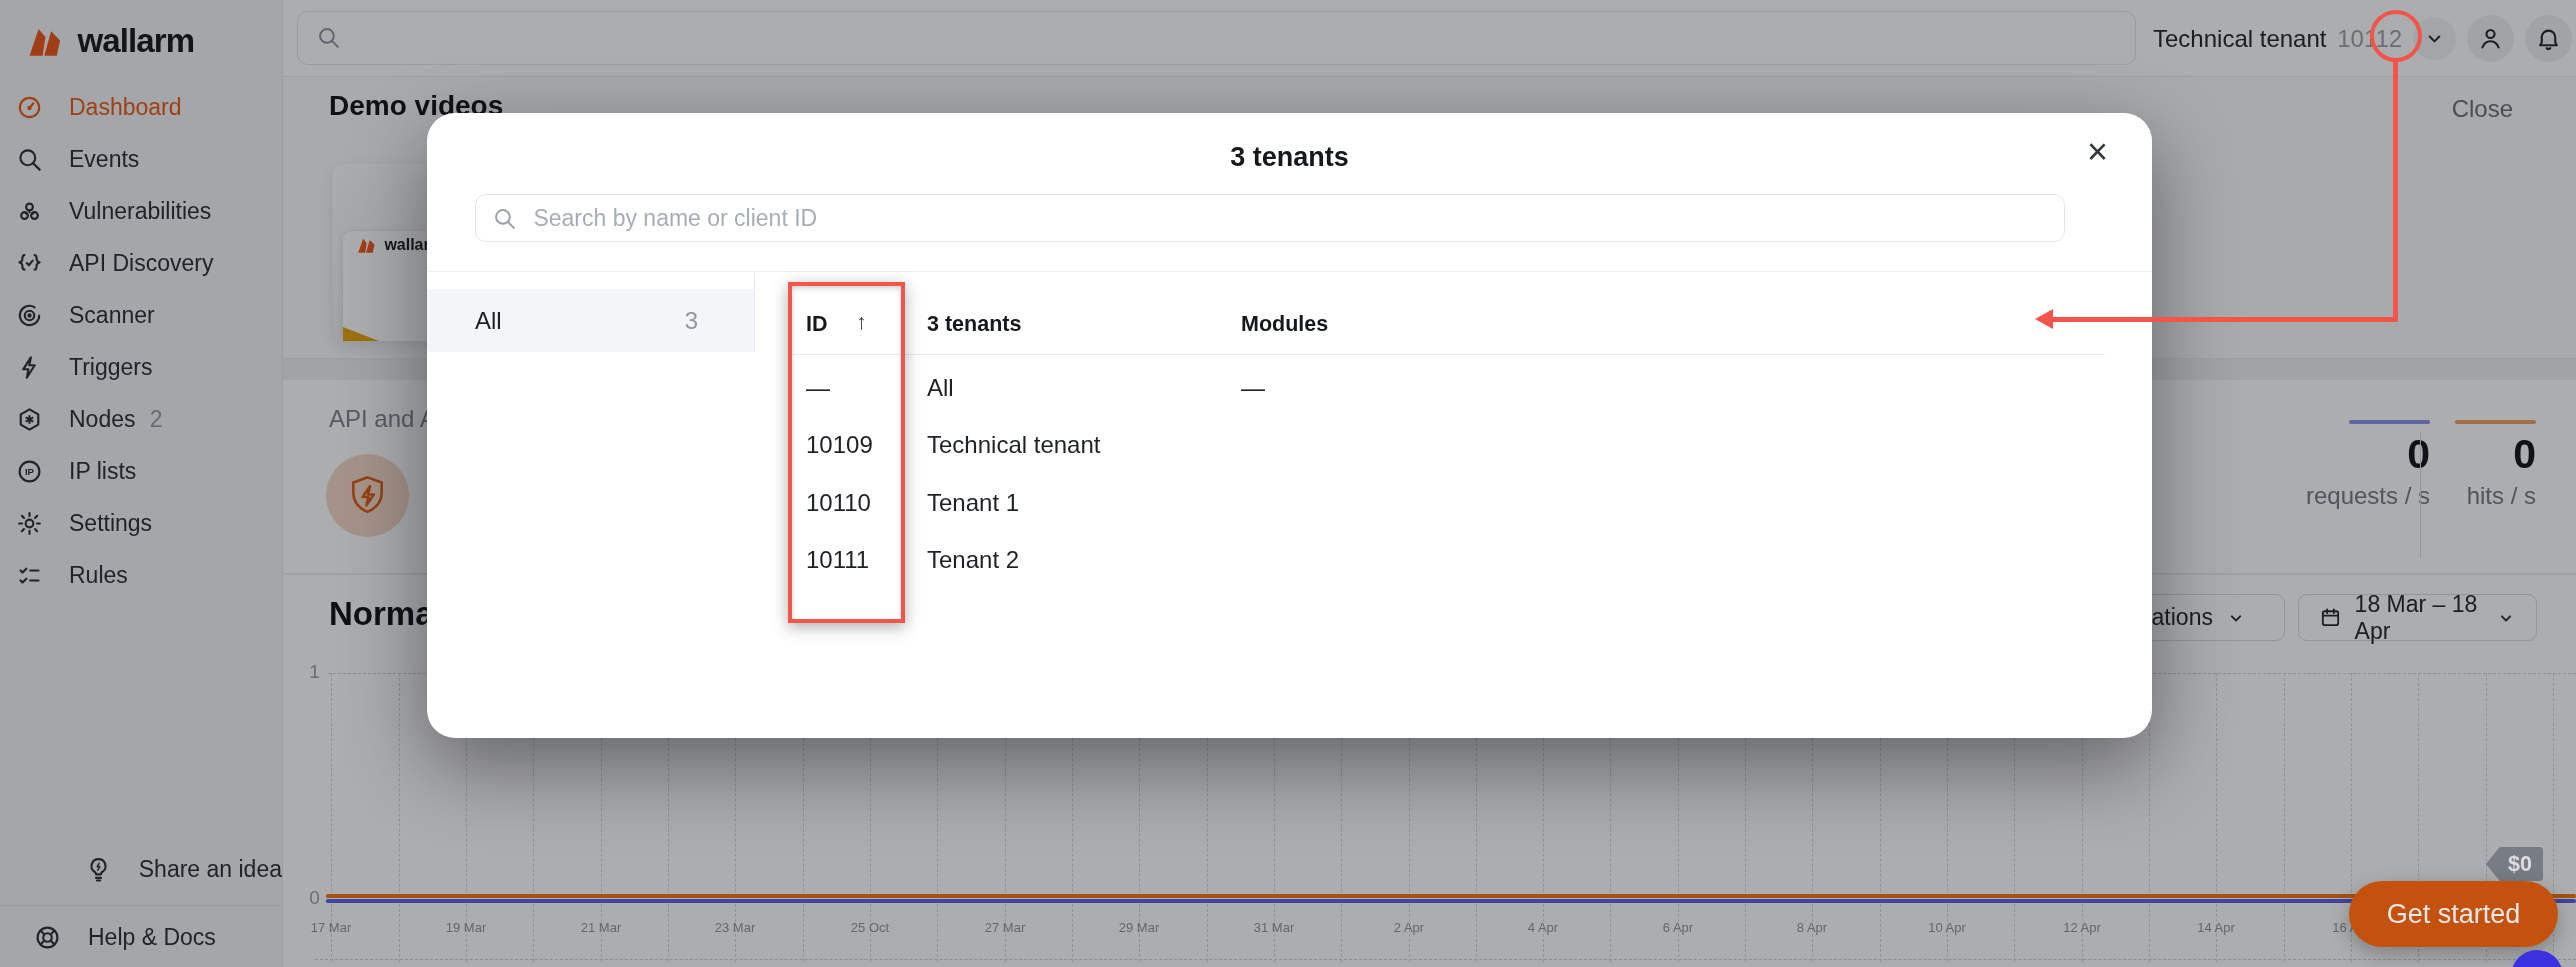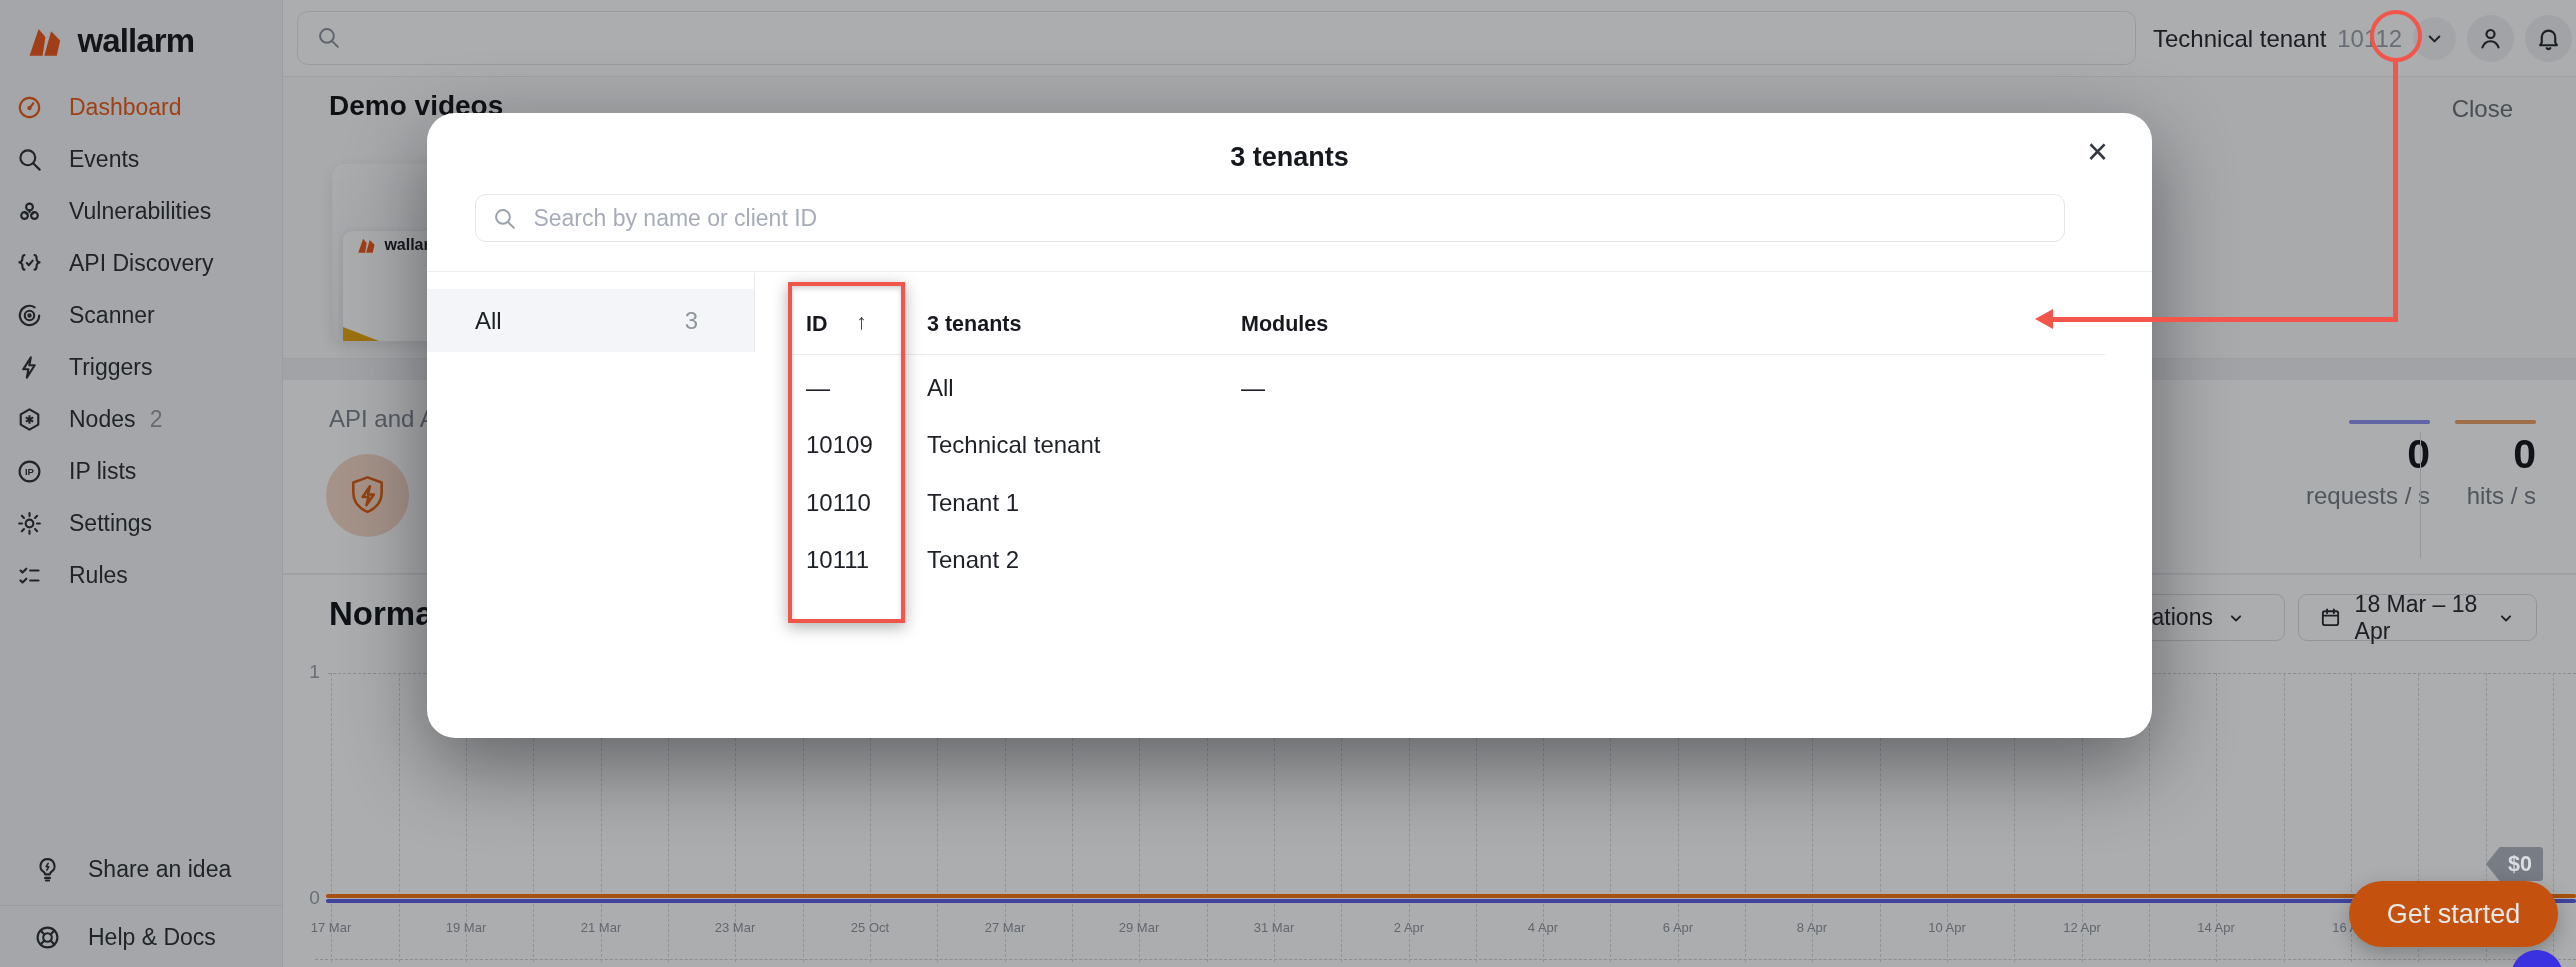--- a/index.html
+++ b/index.html
@@ -211,21 +211,21 @@
               <path d="M4 7.6l1.8 1.8L9.2 6"></path>
               <path d="M12.6 7.6H20"></path>
               <path d="M4 16.4l1.8 1.8 3.4-3.4"></path>
               <path d="M12.6 16.4H20"></path>
             </svg>
           </span>
         <span>Rules</span>
       </div>
     </div>
 
-    <div class="side-foot-item" style="top:843px;">
+    <div class="side-foot-item" style="top:843px;justify-content:flex-end;">
       <span class="ni-icon" style="width:29px;">
           <svg width="27" height="27" viewBox="0 0 24 24" fill="none" stroke="currentColor" stroke-width="1.9" stroke-linecap="round" stroke-linejoin="round">
             <path d="M12 2.8a6.2 6.2 0 0 1 3.4 11.4c-.8.6-1.2 1.2-1.2 2.1h-4.4c0-.9-.4-1.5-1.2-2.1A6.2 6.2 0 0 1 12 2.8z"></path>
             <path d="M9.8 19.5h4.4M10.6 21.8h2.8"></path>
             <path d="M12.6 6.5l-1.8 3h2.4l-1.8 3" stroke-width="1.4"></path>
           </svg>
         </span>
       <span>Share an idea</span>
     </div>
     <div class="side-divider"></div>

